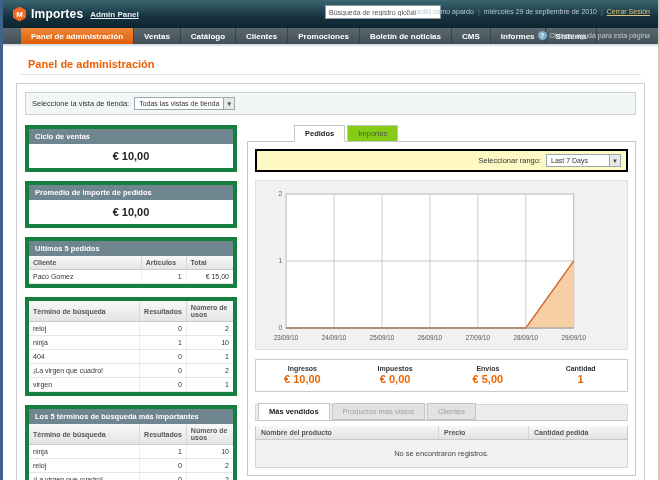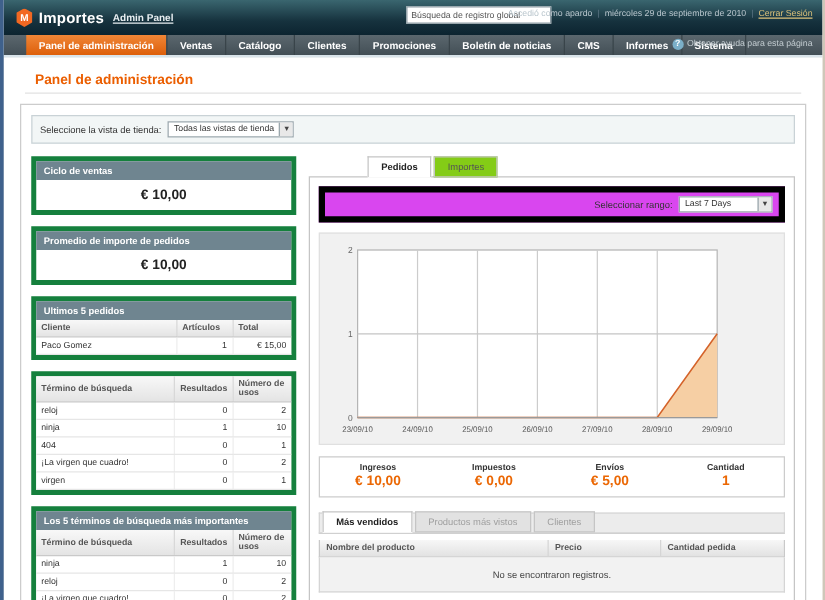--- a/index.html
+++ b/index.html
@@ -111,21 +111,21 @@
   table.mini th:nth-child(3){ width:23%; }
   
   .tabs-row { display:flex; align-items:center; height:17px;padding-left:47px; }
   .tab {
     padding:3px 10px; font-size:7.5px; cursor:pointer;
     border:1px solid #c5c5c5; background:#84cc16; color:#555; margin-right:2px;
   }
   .tab.active { background:#fff; font-weight:bold; color:#222; border-bottom:1px solid #fff; position:relative; z-index:2; }
   .panel-box { border:1px solid #c5c5c5; background:#fff; padding:7px; margin-top:-1px; }
   .range-bar {
-    background:#d946ef; border:5px solid #000000;
+    background:#fef9c3; border:2px solid #000000;
     padding:3px 5px; display:flex; justify-content:flex-end; align-items:center; gap:5px;
     margin-bottom:8px; font-size:7.5px; color:#333;
   }
   .chart-wrap { background:#f1f1f1; border:1px solid #e0e0e0; padding:5px; margin-bottom:9px; }
   .chart-wrap svg { display:block; width:100%; height:158px; }
   .totals { display:flex; border:1px solid #ccc; padding:5px 0 6px 0; margin-bottom:12px; background:#fff; }
   .totals .tot { flex:1; text-align:center; }
   .tot-label { font-size:7px; font-weight:bold; color:#333; }
   .tot-value { font-size:11px; font-weight:bold; color:#eb6703; margin-top:1px; }
   .bottom-tabs { display:flex; align-items:flex-end; height:17px; background:#ececec; border:1px solid #d6d6d6; border-bottom:1px solid #c5c5c5; padding-left:2px; }

